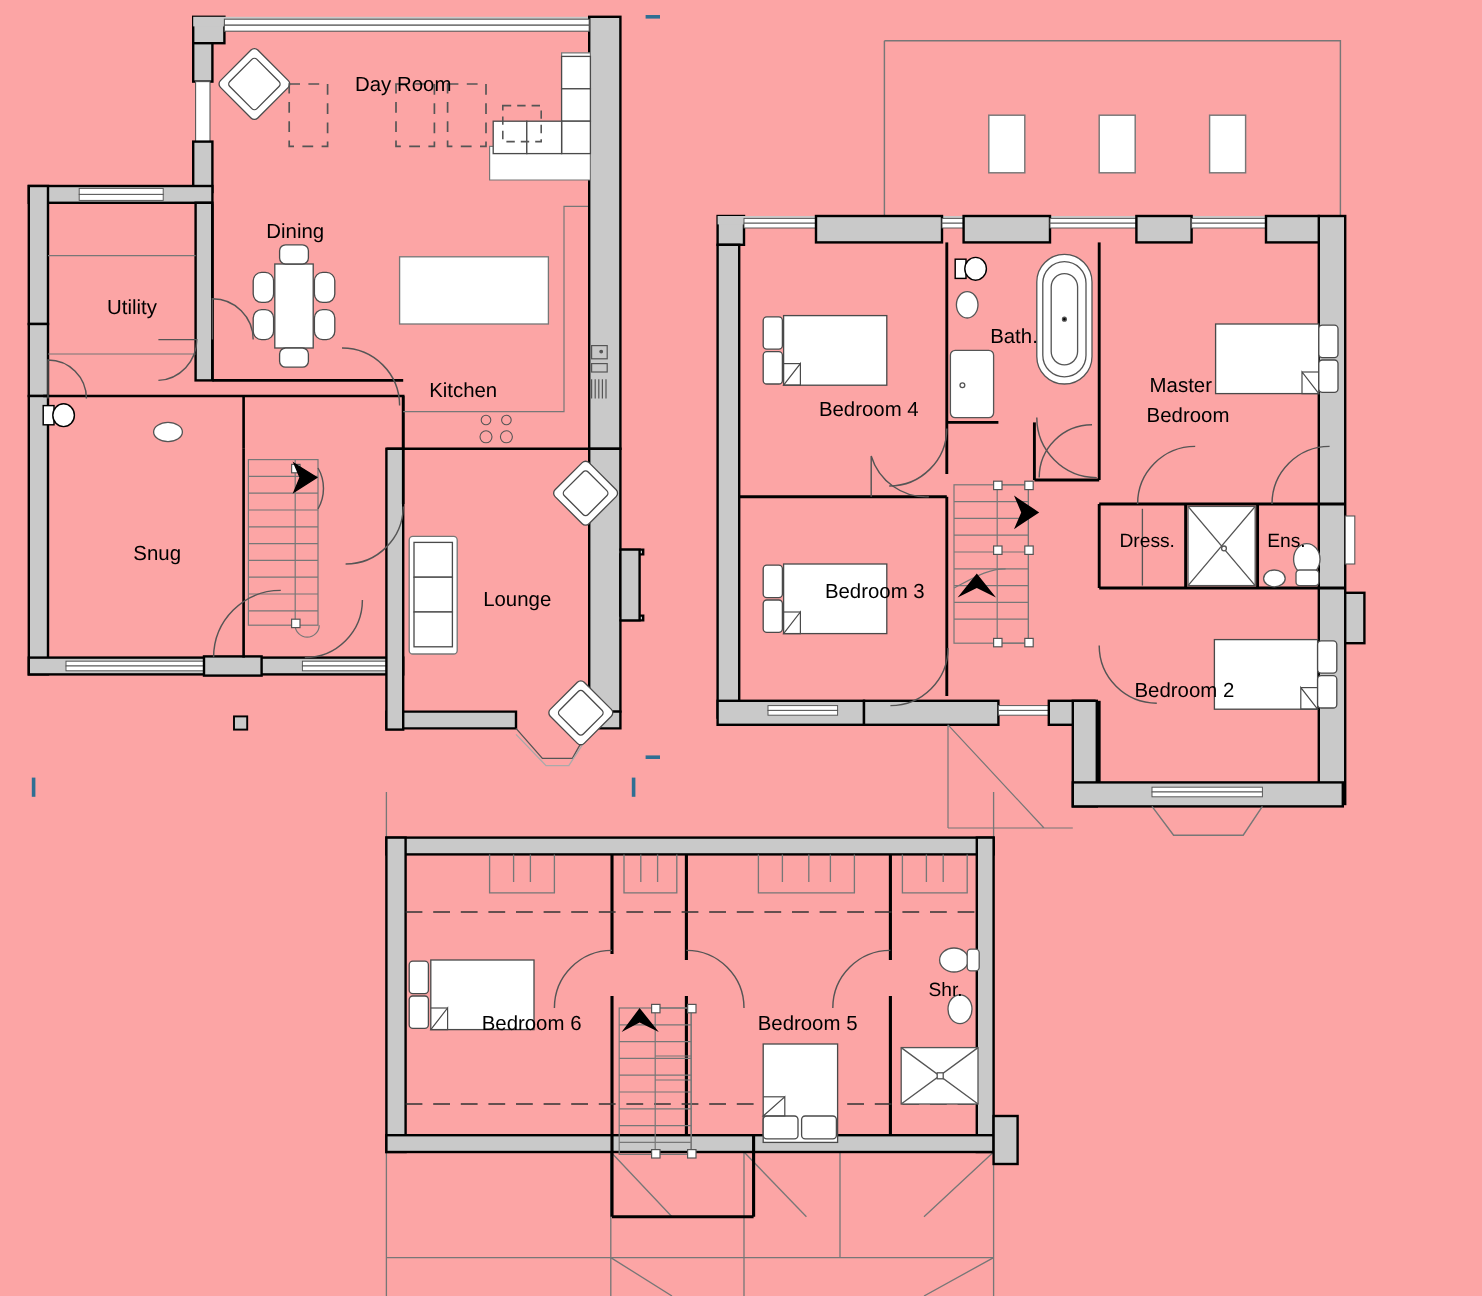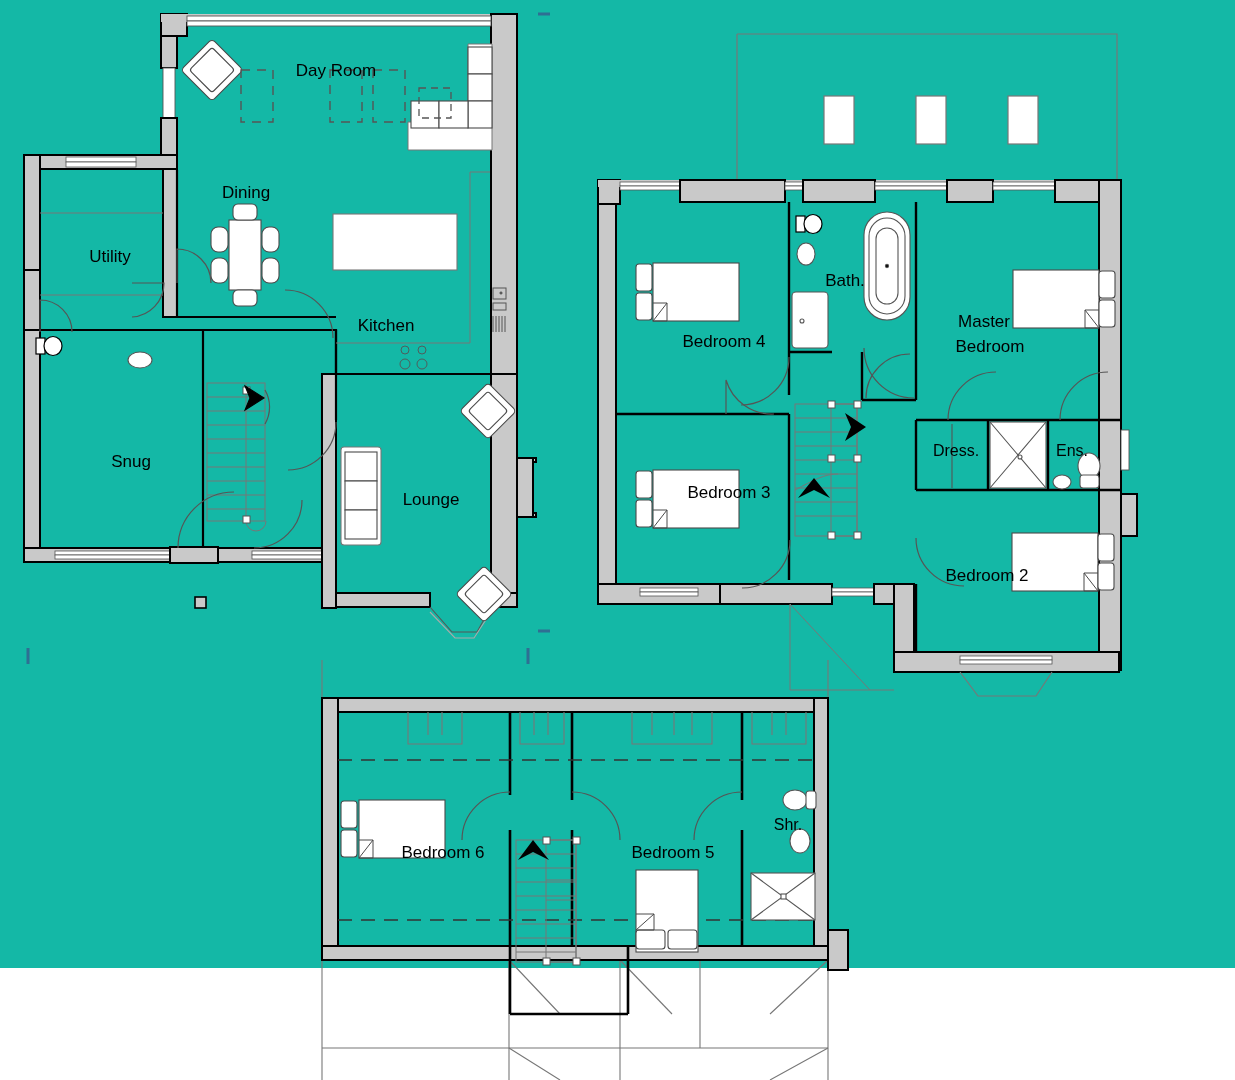--- a/index.html
+++ b/index.html
@@ -1,17 +1,17 @@
 <!DOCTYPE html>
 <html><head>
 <meta charset="utf-8">
 <style>
   html,body{margin:0;padding:0;background:#ffffff;}
   body{width:1235px;height:1080px;overflow:hidden;font-family:"Liberation Sans",sans-serif;}
-  #stage{position:relative;width:1235px;height:968px;background:#14b8a6;}
+  #stage{position:relative;width:1235px;height:1080px;background:#fca5a5;}
   svg{display:block;}
   .rm-label{font-family:"Liberation Sans",sans-serif;font-size:17px;fill:#000;}
   .rm-label-sm{font-family:"Liberation Sans",sans-serif;font-size:16px;fill:#000;}
 </style>
 </head>
 <body>
 
 <div id="stage">
 
 <svg width="1235" height="1080" viewBox="0 0 1235 1080" xmlns="http://www.w3.org/2000/svg">

